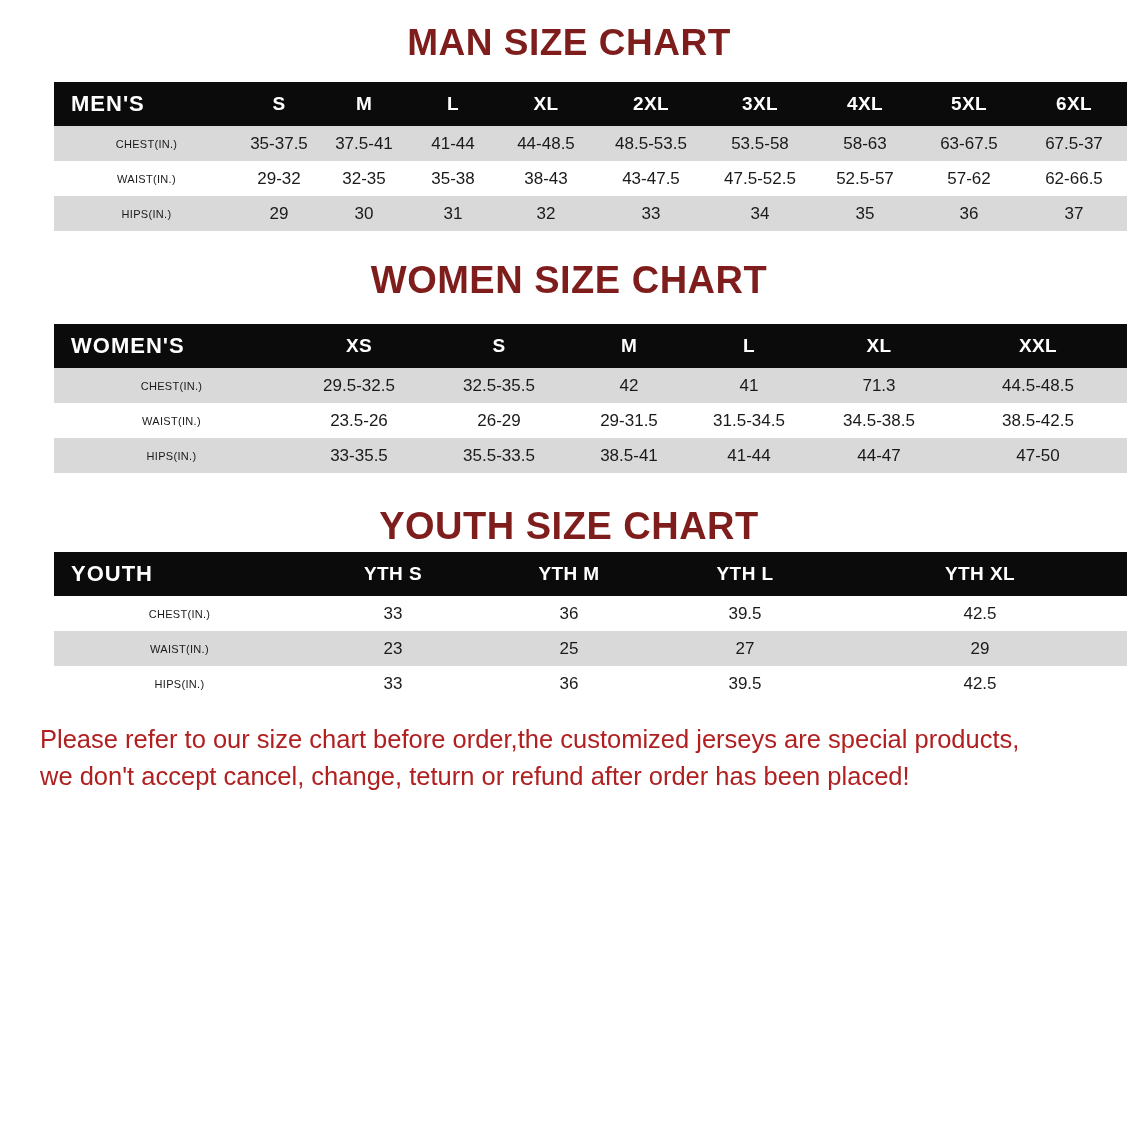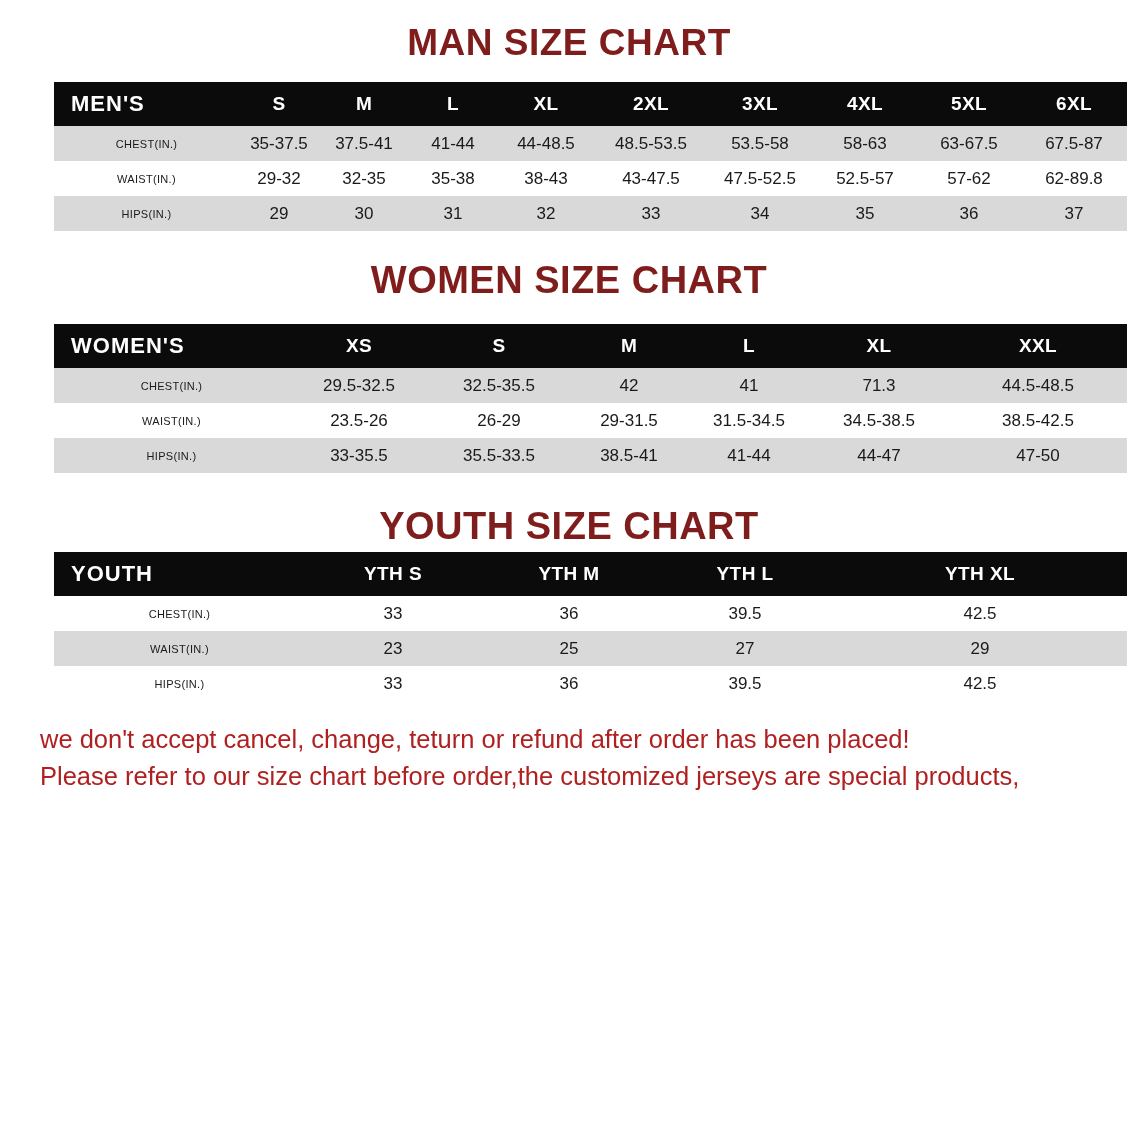--- a/index.html
+++ b/index.html
@@ -163,33 +163,33 @@
         <tr class="shaded">
           <td class="rowlabel">CHEST(IN.)</td>
           <td>35-37.5</td>
           <td>37.5-41</td>
           <td>41-44</td>
           <td>44-48.5</td>
           <td>48.5-53.5</td>
           <td>53.5-58</td>
           <td>58-63</td>
           <td>63-67.5</td>
-          <td>67.5-87</td>
+          <td>67.5-37</td>
         </tr>
         <tr class="plain">
           <td class="rowlabel">WAIST(IN.)</td>
           <td>29-32</td>
           <td>32-35</td>
           <td>35-38</td>
           <td>38-43</td>
           <td>43-47.5</td>
           <td>47.5-52.5</td>
           <td>52.5-57</td>
           <td>57-62</td>
-          <td>62-89.8</td>
+          <td>62-66.5</td>
         </tr>
         <tr class="shaded">
           <td class="rowlabel">HIPS(IN.)</td>
           <td>29</td>
           <td>30</td>
           <td>31</td>
           <td>32</td>
           <td>33</td>
           <td>34</td>
           <td>35</td>
@@ -278,17 +278,17 @@
           <td>33</td>
           <td>36</td>
           <td>39.5</td>
           <td>42.5</td>
         </tr>
       </tbody>
     </table>
   </div>
 
   <div class="note">
+    <div>Please refer to our size chart before order,the customized jerseys are special products,</div>
     <div>we don't accept cancel, change, teturn or refund after order has been placed!</div>
-    <div>Please refer to our size chart before order,the customized jerseys are special products,</div>
   </div>
 
 </div>
 
 </body></html>

